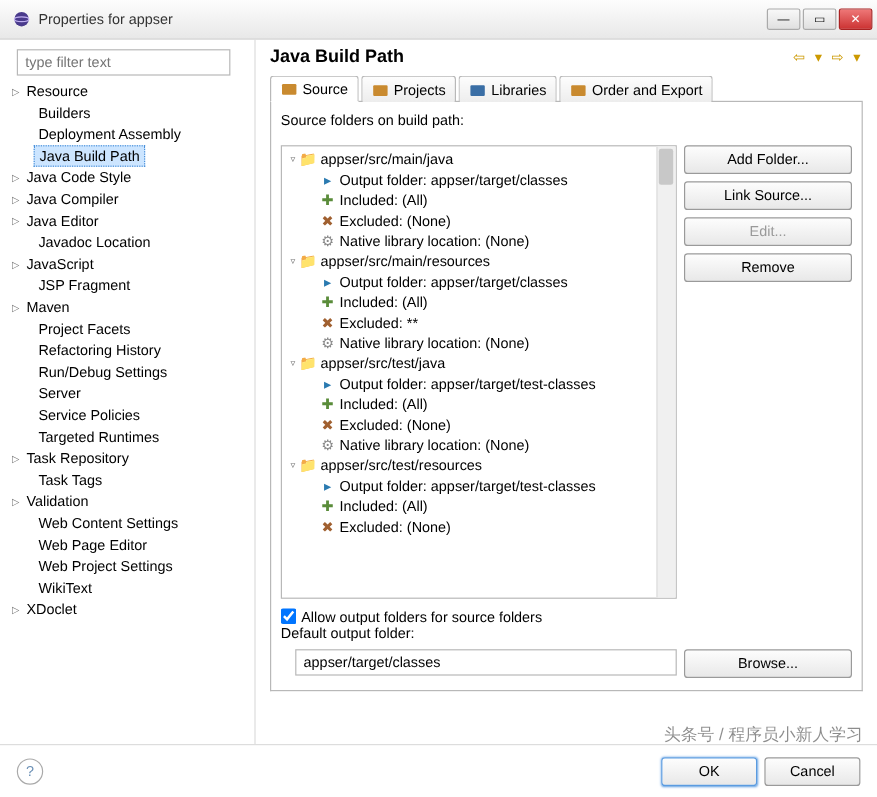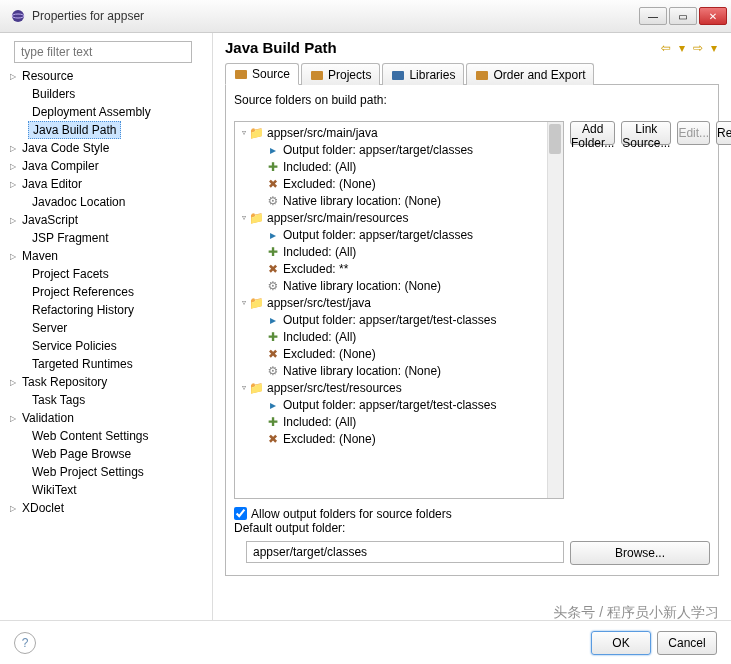--- a/index.html
+++ b/index.html
@@ -45,33 +45,33 @@
 .stwist{width:10px;font-size:8px;color:#777;text-align:center}
 .sico{width:16px;height:14px;display:inline-flex;align-items:center;justify-content:center;margin-right:2px}
 .sico.folder{color:#c98a2f}
 .sico.out{color:#2a7ab0}
 .sico.inc{color:#5a8c3a}
 .sico.exc{color:#a06030}
 .sico.nat{color:#888}
 .scrollv{position:absolute;right:0;top:0;width:16px;height:100%;background:#f0f0f0;border-left:1px solid #ddd}
 .scrollthumb{position:absolute;right:2px;top:2px;width:12px;height:30px;background:#c8c8c8;border-radius:2px}
 
-.btncol { display:flex; flex-direction:row; gap:6px; width:140px;}
+.btncol { display:flex; flex-direction:column; gap:6px; width:140px;}
 .pbtn { height:24px; border:1px solid #9a9a9a; background:linear-gradient(#fdfdfd,#e8e8e8); border-radius:3px; }
 .pbtn.dis { color:#999;}
 
 .chkrow { display:flex; gap:4px; margin-top:8px;}
 .chk { width:13px; height:13px;}
 .defrow { margin-top:6px; display:flex; gap:6px; align-items:flex-start;padding-left:12px;}
 .defin { flex:1; height:22px; border:1px solid #b8b8b8; padding:2px 6px;}
 
 .footer { position:absolute; bottom:0; left:0; right:0; height:44px; border-top:1px solid #ddd; display:flex; align-items:center; padding: 0 14px; background:#fff;}
 .help { width:22px; height:22px; border:1px solid #aaa; border-radius:11px; display:flex;align-items:center;justify-content:center;color:#6a8fb5;}
 .footer .spacer{flex:1}
-.fbtn{width:60px;height:24px;border:1px solid #9a9a9a;background:linear-gradient(#fdfdfd,#e8e8e8);border-radius:3px;margin-left:6px}
+.fbtn{width:80px;height:24px;border:1px solid #9a9a9a;background:linear-gradient(#fdfdfd,#e8e8e8);border-radius:3px;margin-left:6px}
 .fbtn.def{border:1px solid #5a9be0; box-shadow:0 0 2px #5a9be0;}
 
 .watermark{position:absolute;right:12px;bottom:42px;font-size:14px;color:rgba(0,0,0,0.45);font-family:sans-serif;pointer-events:none}
 .deflbl{margin-bottom:4px;display:block}
 </style>
 </head>
 <body>
 
 <div class="titlebar">
   <svg class="ico" viewBox="0 0 16 16">
@@ -140,30 +140,30 @@
           <span class="lbl">Maven</span>
         </li>
         <li>
           <span class="leaf"></span>
           <span class="leaf"></span>
           <span class="lbl">Project Facets</span>
         </li>
         <li>
           <span class="leaf"></span>
           <span class="leaf"></span>
-          <span class="lbl">Project References</span>
-        </li>
-        <li>
-          <span class="leaf"></span>
-          <span class="leaf"></span>
           <span class="lbl">Refactoring History</span>
         </li>
         <li>
           <span class="leaf"></span>
           <span class="leaf"></span>
+          <span class="lbl">Run/Debug Settings</span>
+        </li>
+        <li>
+          <span class="leaf"></span>
+          <span class="leaf"></span>
           <span class="lbl">Server</span>
         </li>
         <li>
           <span class="leaf"></span>
           <span class="leaf"></span>
           <span class="lbl">Service Policies</span>
         </li>
         <li>
           <span class="leaf"></span>
           <span class="leaf"></span>
@@ -183,21 +183,21 @@
           <span class="lbl">Validation</span>
         </li>
         <li>
           <span class="leaf"></span>
           <span class="leaf"></span>
           <span class="lbl">Web Content Settings</span>
         </li>
         <li>
           <span class="leaf"></span>
           <span class="leaf"></span>
-          <span class="lbl">Web Page Browse</span>
+          <span class="lbl">Web Page Editor</span>
         </li>
         <li>
           <span class="leaf"></span>
           <span class="leaf"></span>
           <span class="lbl">Web Project Settings</span>
         </li>
         <li>
           <span class="leaf"></span>
           <span class="leaf"></span>
           <span class="lbl">WikiText</span>

